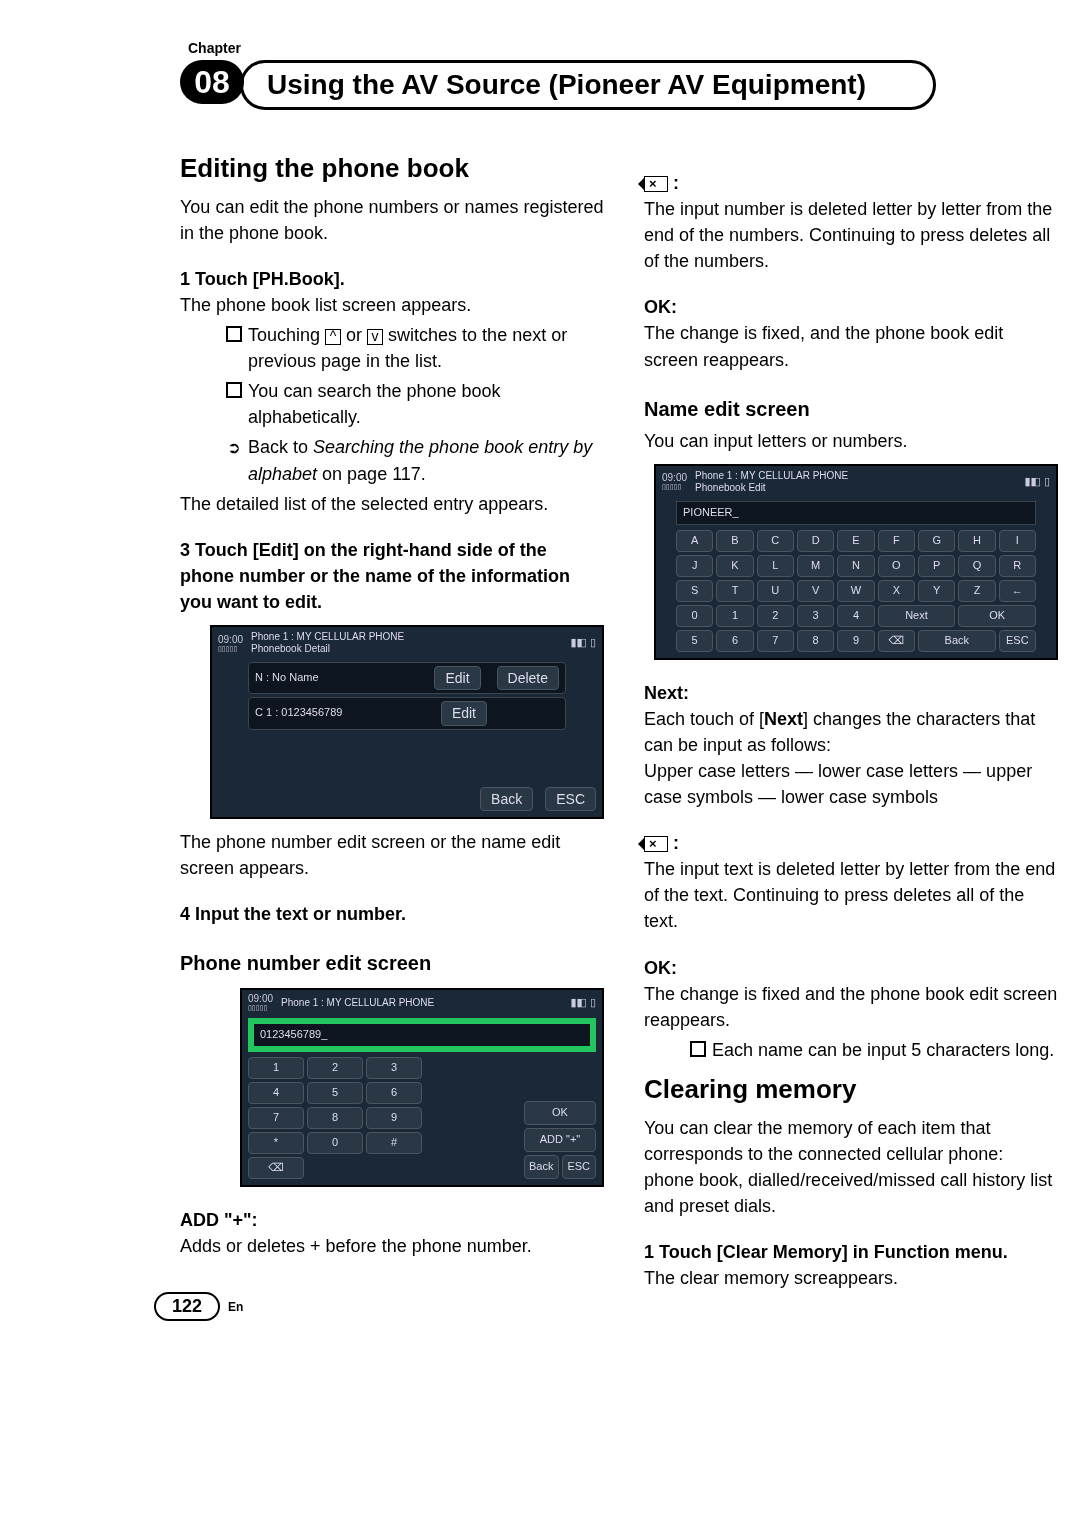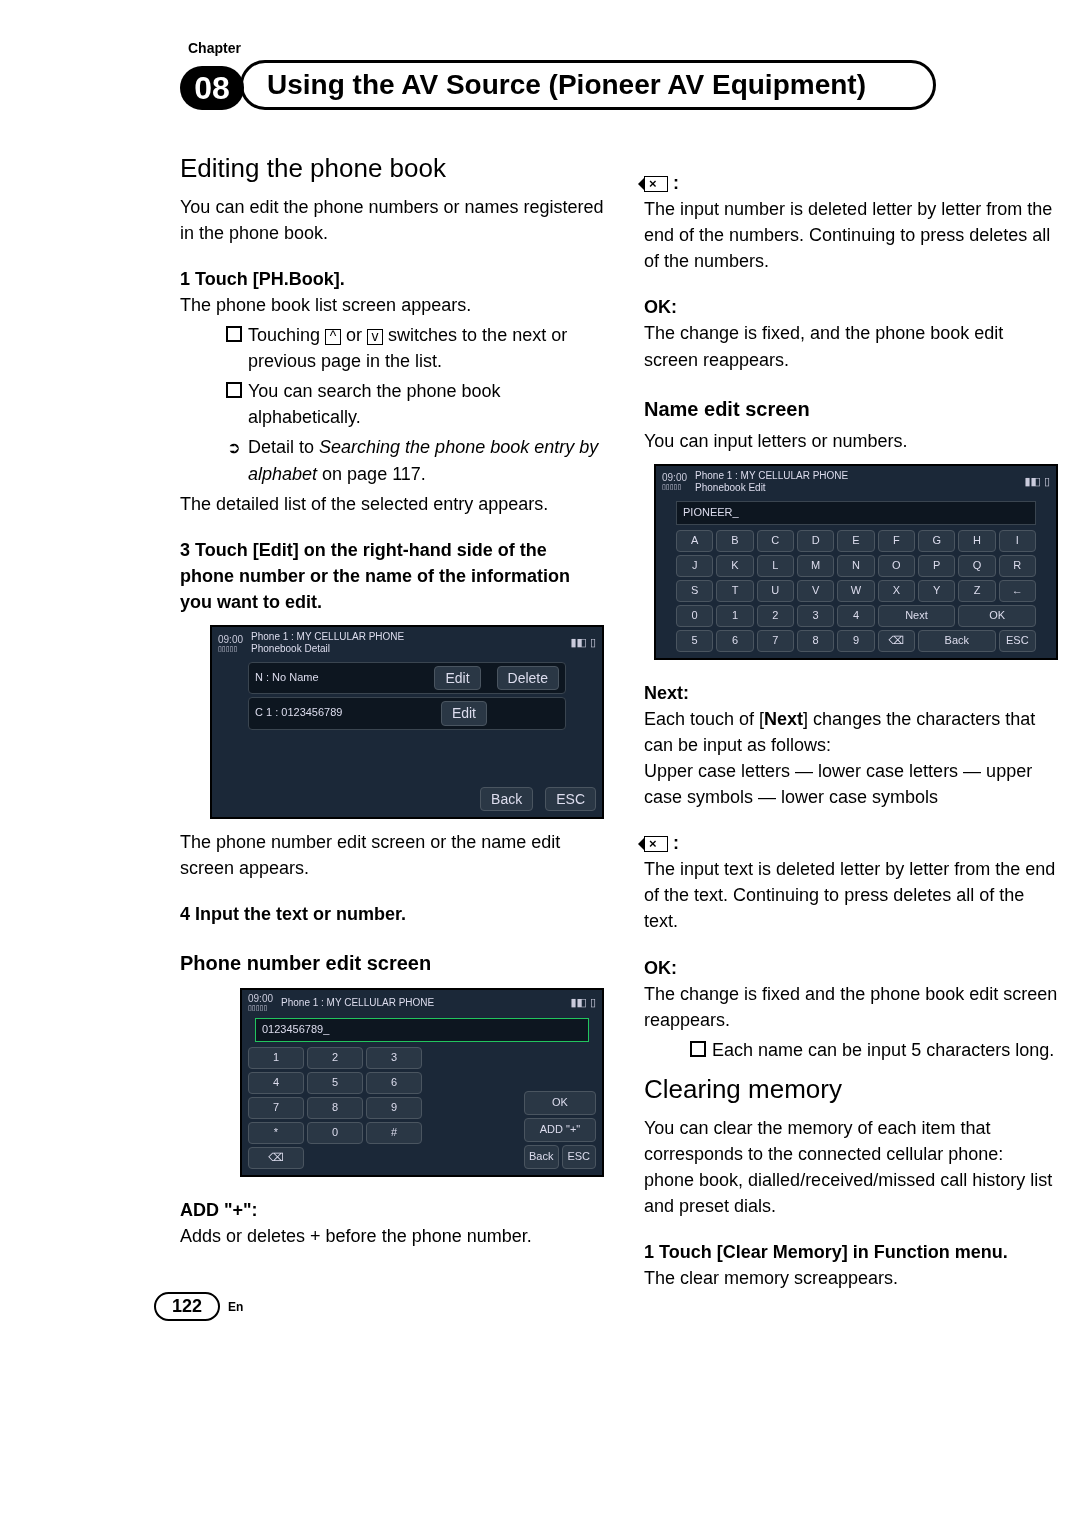--- a/index.html
+++ b/index.html
@@ -1,44 +1,44 @@
 <!DOCTYPE html>
 <html><head>
 <meta charset="utf-8">
 <style>
 body{margin:0;padding:0;background:#fff;font-family:Arial,Helvetica,sans-serif;color:#000}
 .page{width:932px;margin:0 auto;padding:40px 70px 60px 106px;box-sizing:border-box;position:relative}
 .chapter-label{font-size:14px;font-weight:bold;margin-bottom:4px;margin-left:8px}
-.header-row{display:flex;align-items:flex-end;margin-bottom:40px}
+.header-row{display:flex;align-items:flex-start;margin-bottom:40px}
 .badge{background:#000;color:#fff;border-radius:22px;font-size:32px;font-weight:bold;width:64px;height:44px;display:flex;align-items:center;justify-content:center;margin-right:0}
 .title-pill{border:3px solid #000;border-radius:26px;height:44px;display:flex;align-items:center;padding:0 24px;font-size:28px;font-weight:bold;flex:1;margin-left:-4px}
 .cols{display:flex;gap:40px}
 .col{flex:1;font-size:18px;line-height:1.45}
-h2{font-size:26px;font-weight:normal;margin:0 0 6px 0}
+h2{font-size:26px;font-weight:bold;margin:0 0 6px 0}
 h3{font-size:20px;font-weight:bold;margin:22px 0 4px 0}
 .step{font-weight:bold;margin-top:20px}
 .indent{padding-left:40px}
 .bullet{display:flex;align-items:flex-start;margin:4px 0}
 .bullet-mark{flex:0 0 28px;text-align:center;font-size:14px}
 .sq{display:inline-block;width:12px;height:12px;border:2px solid #000;margin-top:4px}
 .arrow{font-size:16px;margin-top:2px}
 .updown{display:inline-block;font-size:14px;vertical-align:baseline;border:1px solid #000;width:14px;height:14px;text-align:center;line-height:12px}
 .italic{font-style:italic}
 .figure{background:#1b2838;color:#dde;border:2px solid #000;margin:10px 0 10px 30px;font-size:11px}
 .fig-top{display:flex;align-items:center;padding:4px 6px}
 .fig-time{font-size:10px;opacity:.9;display:flex;flex-direction:column;line-height:1}
 .fig-title{font-size:10px;margin-left:8px;line-height:1.2}
 .fig-icon{margin-left:auto;font-size:11px;opacity:.9}
 .fig-detail .fig-body{padding:0 20px 6px 20px}
 .det-row{display:flex;align-items:center;background:#0d1620;border:1px solid #3a4550;border-radius:4px;margin:3px 16px;padding:3px 6px;font-size:11px}
 .det-gap{flex:1}
 .det-btn{background:#2a3745;border:1px solid #4a5560;border-radius:4px;padding:1px 10px;font-size:14px;margin-left:6px}
 .det-footer{display:flex;justify-content:flex-end;gap:6px;padding:4px 6px 6px 6px}
 .fig-num{width:360px;margin-left:60px}
-.fig-num .input-line{background:#0d1620;border:1px solid #22c55e;margin:3px 13px;padding:3px 6px;font-size:11px}
+.fig-num .input-line{background:#0d1620;border:6px solid #22c55e;margin:3px 6px;padding:3px 6px;font-size:11px}
 .keypad{display:flex;padding:2px 6px 6px 6px;gap:4px}
 .keypad-grid{display:grid;grid-template-columns:repeat(3,56px);grid-auto-rows:22px;gap:3px}
 .keypad-grid .k{background:#2a3745;border:1px solid #4a5560;border-radius:4px;display:flex;align-items:center;justify-content:center;font-size:11px}
 .keypad-side{margin-left:auto;display:flex;flex-direction:column;justify-content:flex-end;gap:3px;width:72px}
 .keypad-side .k{background:#2a3745;border:1px solid #4a5560;border-radius:4px;height:22px;display:flex;align-items:center;justify-content:center;font-size:11px}
 .keypad-side .row2{display:flex;gap:3px}
 .keypad-side .row2 .k{flex:1}
 .fig-alpha{width:400px;margin-left:10px}
 .fig-alpha .input-line{background:#0d1620;border:1px solid #3a4550;margin:3px 20px;padding:3px 6px;font-size:11px}
 .alpha-grid{display:grid;grid-template-columns:repeat(9,1fr);grid-auto-rows:22px;gap:3px;padding:2px 20px 3px 20px}
@@ -74,21 +74,21 @@
     <div class="bullet">
      <span class="bullet-mark"><span class="sq"></span></span>
      <span><span>Touching </span><span class="updown">^</span><span> or </span><span class="updown">v</span><span> switches to the next or previous page in the list.</span></span>
     </div>
     <div class="bullet">
      <span class="bullet-mark"><span class="sq"></span></span>
      <span>You can search the phone book alphabetically.</span>
     </div>
     <div class="bullet">
      <span class="bullet-mark arrow">➲</span>
-     <span><span>Detail to </span><span class="italic">Searching the phone book entry by alphabet</span><span> on page 117.</span></span>
+     <span><span>Back to </span><span class="italic">Searching the phone book entry by alphabet</span><span> on page 117.</span></span>
     </div>
    </div>
 
    <div>The detailed list of the selected entry appears.</div>
 
    <div class="step">3   Touch [Edit] on the right-hand side of the phone number or the name of the information you want to edit.</div>
 
    <div class="figure fig-detail" style="width:390px">
     <div class="fig-top">
      <div class="fig-time">

